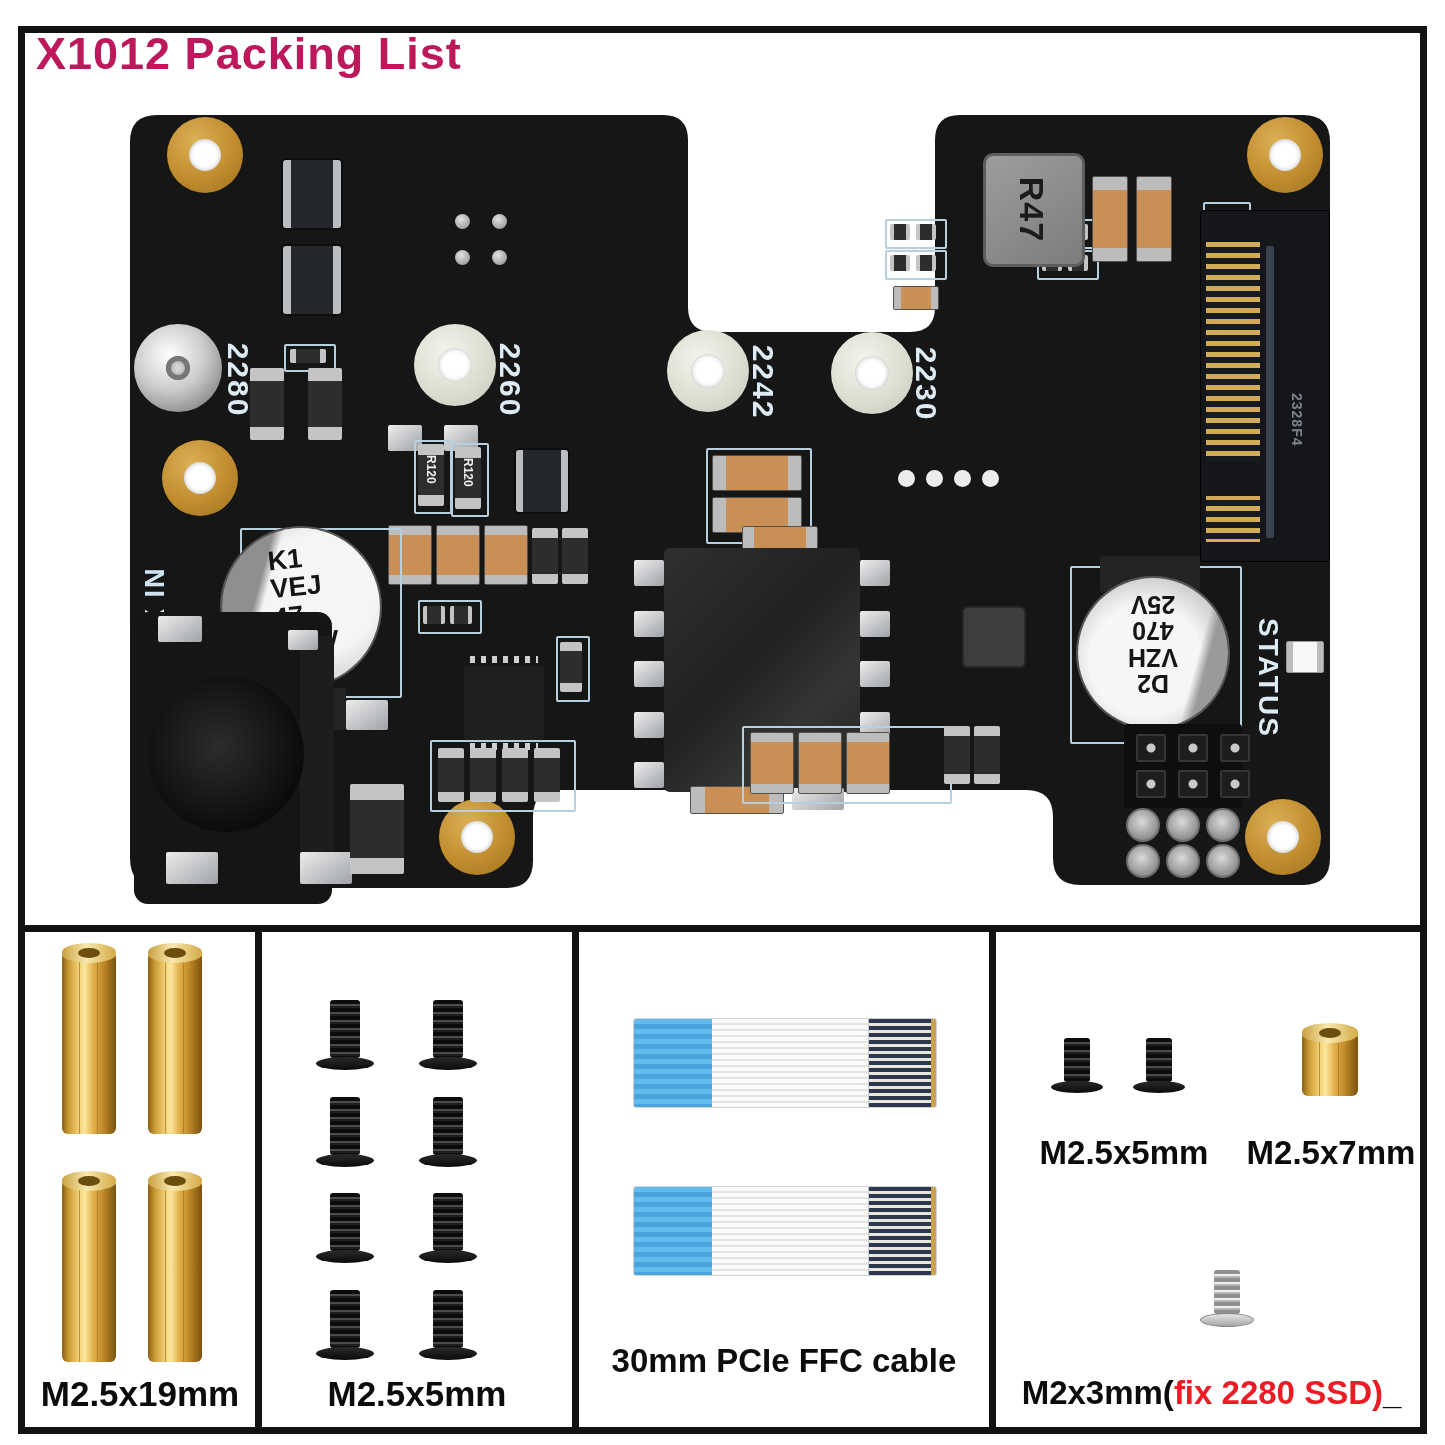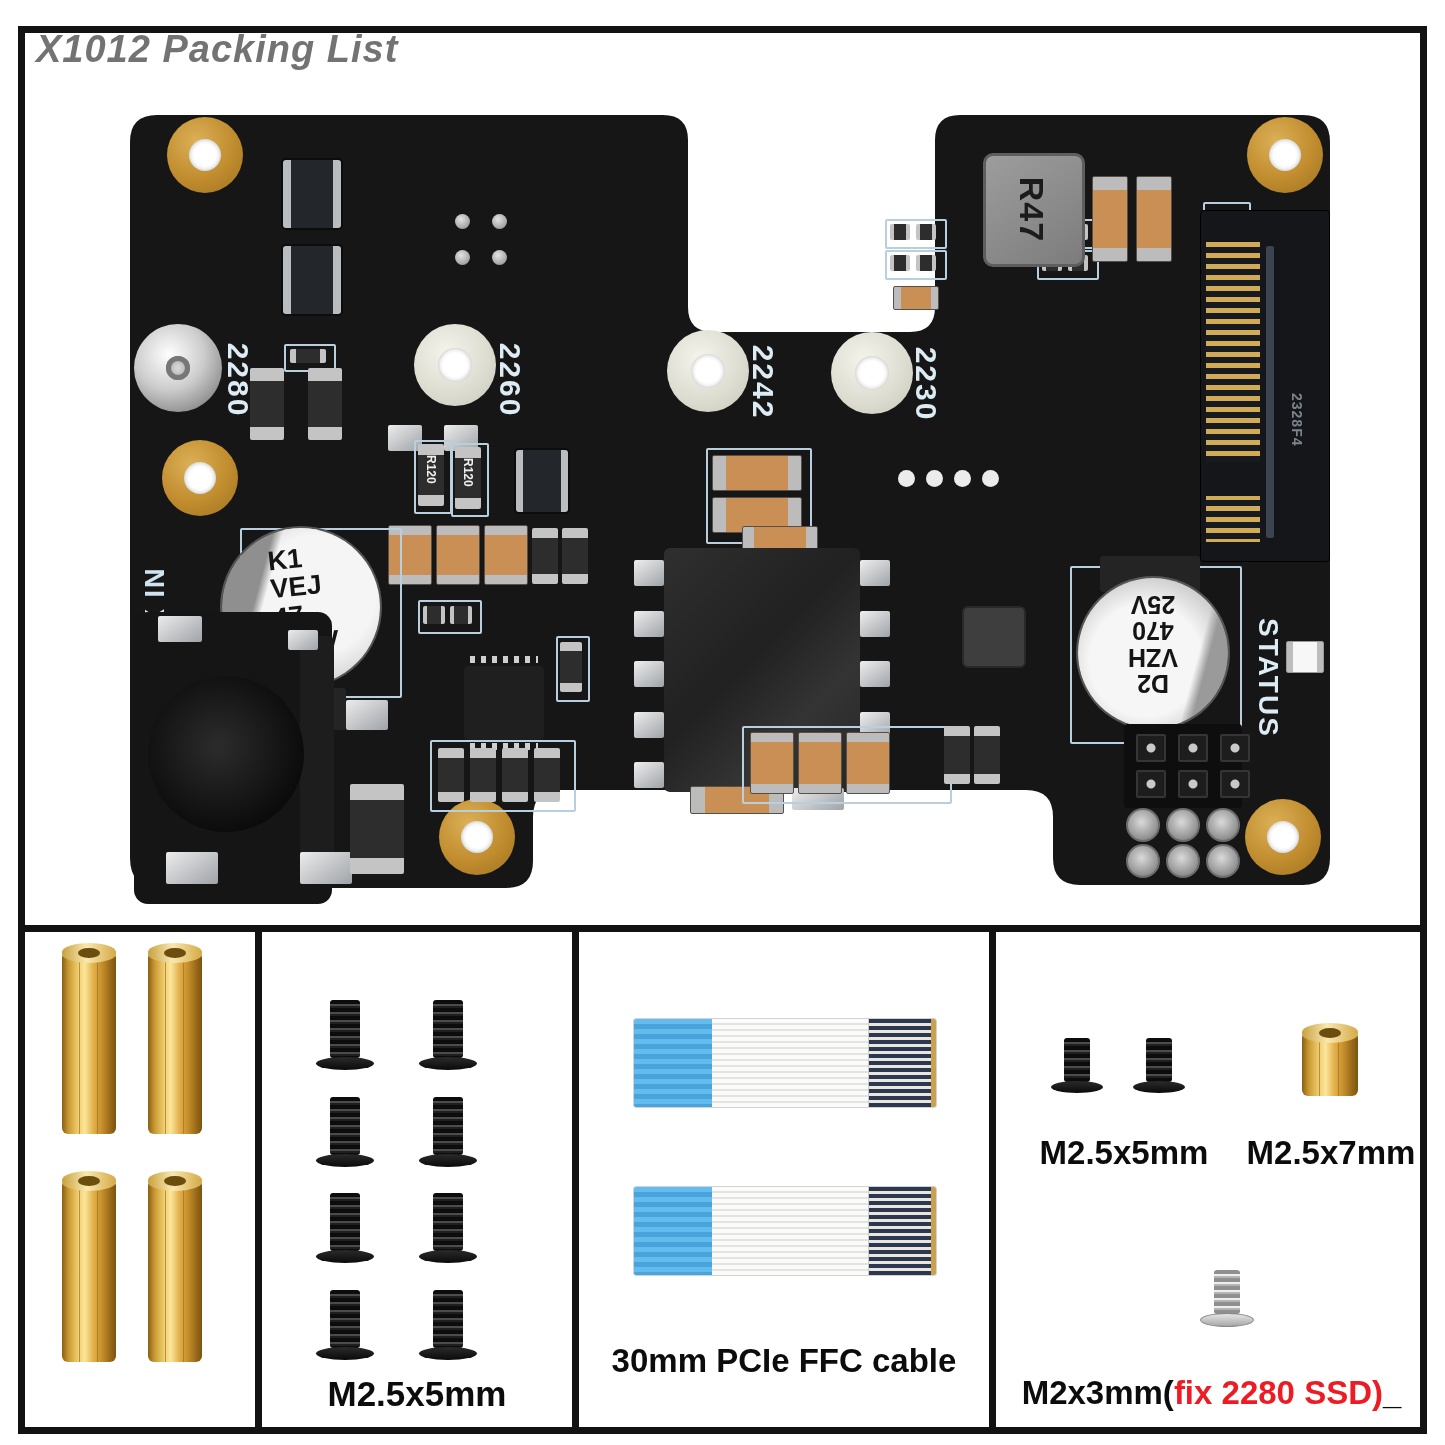--- a/index.html
+++ b/index.html
@@ -4,21 +4,21 @@
 <style>
   html,body{margin:0;padding:0;background:#fff;}
   .stage{position:relative;width:1445px;height:1445px;background:#ffffff;
          font-family:"Liberation Sans",sans-serif;overflow:hidden;}
 
   
   .frame{position:absolute;left:18px;top:26px;width:1395px;height:1394px;border:7px solid #121212;}
   .hline{position:absolute;left:25px;top:925px;width:1395px;height:7px;background:#121212;}
   .vline{position:absolute;top:932px;height:495px;width:7px;background:#121212;}
 
-  .title{position:absolute;left:36px;top:28px;font-size:38px;font-weight:700;color:#737373;letter-spacing:1px;font-style:italic;}
+  .title{position:absolute;left:36px;top:28px;font-size:45px;font-weight:700;color:#be185d;letter-spacing:1px;}
 
   
   .board-svg{position:absolute;left:0;top:0;}
   .gold-hole,.white-hole,.silver-standoff{position:absolute;border-radius:50%;display:flex;align-items:center;justify-content:center;}
   .gold-hole{background:radial-gradient(circle at 38% 32%,#dcb056,#c08c2e 55%,#9e7120);}
   .white-hole{background:radial-gradient(circle at 40% 35%,#f4f4ec,#dbdbcf 60%,#c6c6ba);}
   .silver-standoff{background:radial-gradient(circle at 40% 35%,#ffffff,#cccccc 45%,#8f8f8f 78%,#b3b3b3);}
   .gold-hole i,.white-hole i{display:block;border-radius:50%;background:#ffffff;box-shadow:inset 0 0 5px rgba(0,0,0,.3);}
   .silver-standoff i{display:block;border-radius:50%;background:#d8d8d8;box-shadow:inset 0 0 0 5px #777,inset 0 0 10px #333;}
 
@@ -278,20 +278,21 @@
 
   <div class="hline"></div>
   <div class="vline" style="left:255px;"></div>
   <div class="vline" style="left:572px;"></div>
   <div class="vline" style="left:989px;"></div>
 
   <div class="standoff" style="left:62px;top:952px;width:54px;height:182px;"></div>
   <div class="standoff" style="left:148px;top:952px;width:54px;height:182px;"></div>
   <div class="standoff" style="left:62px;top:1180px;width:54px;height:182px;"></div>
   <div class="standoff" style="left:148px;top:1180px;width:54px;height:182px;"></div>
+  <div class="plabel" style="left:25px;top:1374px;width:230px;">M2.5x19mm</div>
 
   <div class="screw" style="left:316px;top:1000px;">
       <div class="shaft"></div>
       <div class="head"></div>
     </div>
   <div class="screw" style="left:419px;top:1000px;">
       <div class="shaft"></div>
       <div class="head"></div>
     </div>
   <div class="screw" style="left:316px;top:1097px;">

